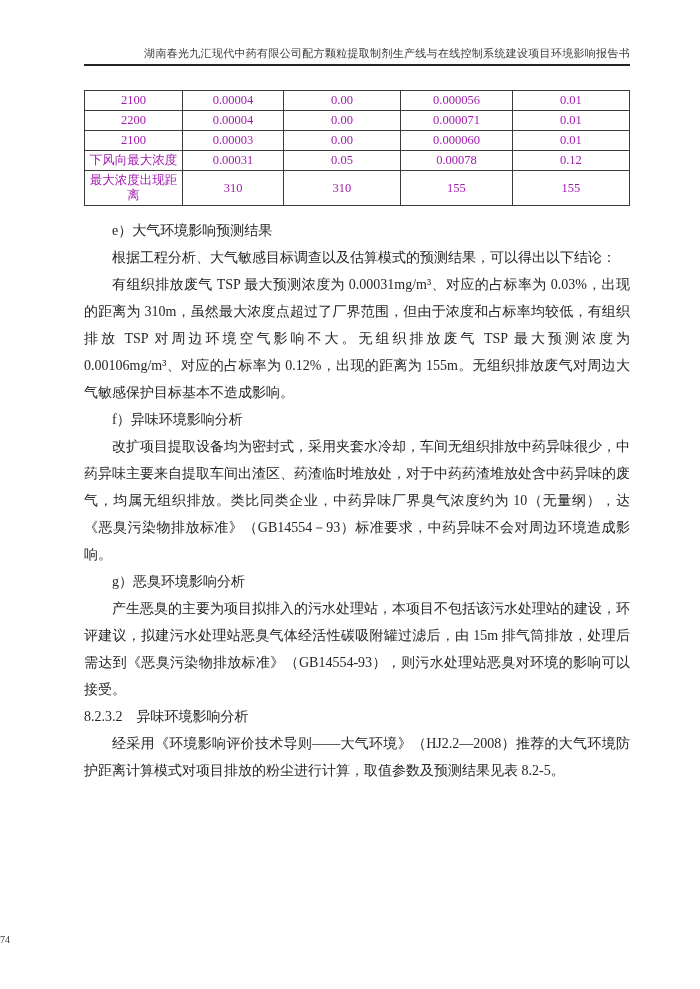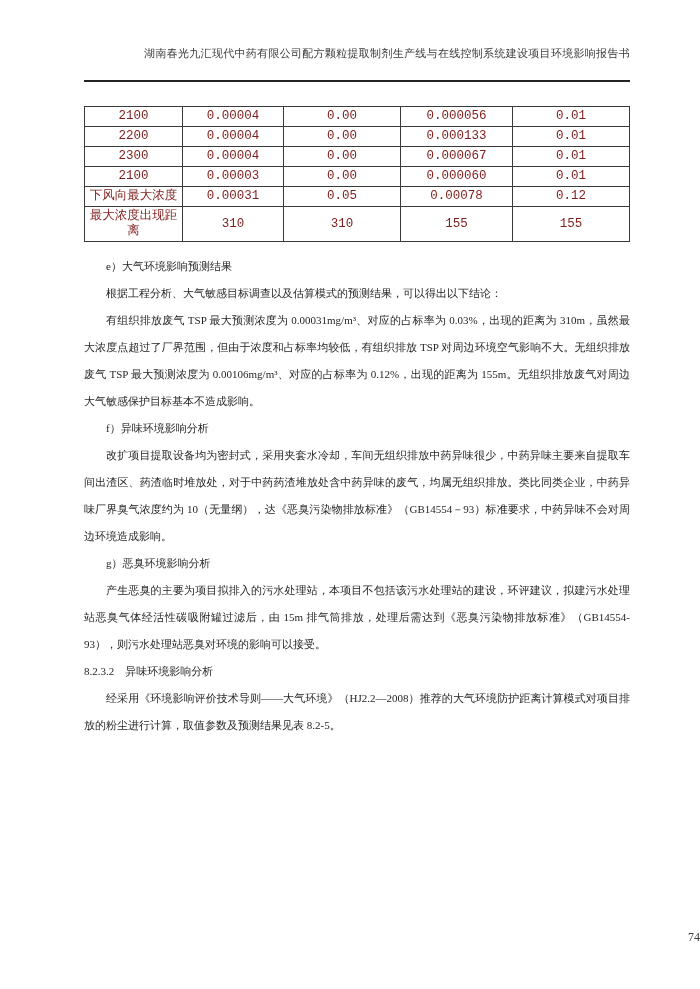--- a/index.html
+++ b/index.html
@@ -24,69 +24,68 @@
   }
   
   .doc-header {
     padding-top: 46px;
   }
   .doc-header .header-title {
     text-align: right;
     font-size: 11px;
     letter-spacing: 0.3px;
     color: #3a3a3a;
-    padding-bottom: 19px;
+    padding-bottom: 3px;
     white-space: nowrap;
   }
   .doc-header .header-rule {
     border-bottom: 2px solid #242424;
     height: 0;
   }
   
   table.data-table {
     width: 100%;
     margin-top: 24px;
     border-collapse: collapse;
     table-layout: fixed;
     font-size: 12.5px;
-    color: #7f1d1d;
-    font-family: Liberation Mono, monospace;
+    color: #a21caf;
   }
   table.data-table td {
     border: 1px solid #3a3a3a;
     text-align: center;
     vertical-align: middle;
     padding: 2px 3px;
     line-height: 15px;
     overflow: hidden;
   }
   
   .doc-body {
     margin-top: 11px;
-    font-size: 11px;
+    font-size: 14px;
     line-height: 27px;
     text-align: justify;
   }
   .doc-body p.block {
     margin: 0;
   }
   .doc-body p.indent {
     text-indent: 2em;
   }
   .doc-body p.section-heading {
     text-indent: 0;
   }
   
   .doc-footer {
     position: absolute;
-    left: 16px;
+    left: 0;
     right: 0;
     bottom: 44px;
-    text-align: right;
-    font-size: 12px;
+    text-align: left;
+    font-size: 10px;
     color: #3a3a3a;
   }
 </style>
 </head>
 <body>
 
 <div class="page">
 
   <div class="content doc-header">
     <div class="header-title">湖南春光九汇现代中药有限公司配方颗粒提取制剂生产线与在线控制系统建设项目环境影响报告书</div>
@@ -107,28 +106,21 @@
             <td>2100</td>
             <td>0.00004</td>
             <td>0.00</td>
             <td>0.000056</td>
             <td>0.01</td>
           </tr>
           <tr>
             <td>2200</td>
             <td>0.00004</td>
             <td>0.00</td>
-            <td>0.000133</td>
-            <td>0.01</td>
-          </tr>
-          <tr>
-            <td>2300</td>
-            <td>0.00004</td>
-            <td>0.00</td>
-            <td>0.000067</td>
+            <td>0.000071</td>
             <td>0.01</td>
           </tr>
           <tr>
             <td>2100</td>
             <td>0.00003</td>
             <td>0.00</td>
             <td>0.000060</td>
             <td>0.01</td>
           </tr>
           <tr>

